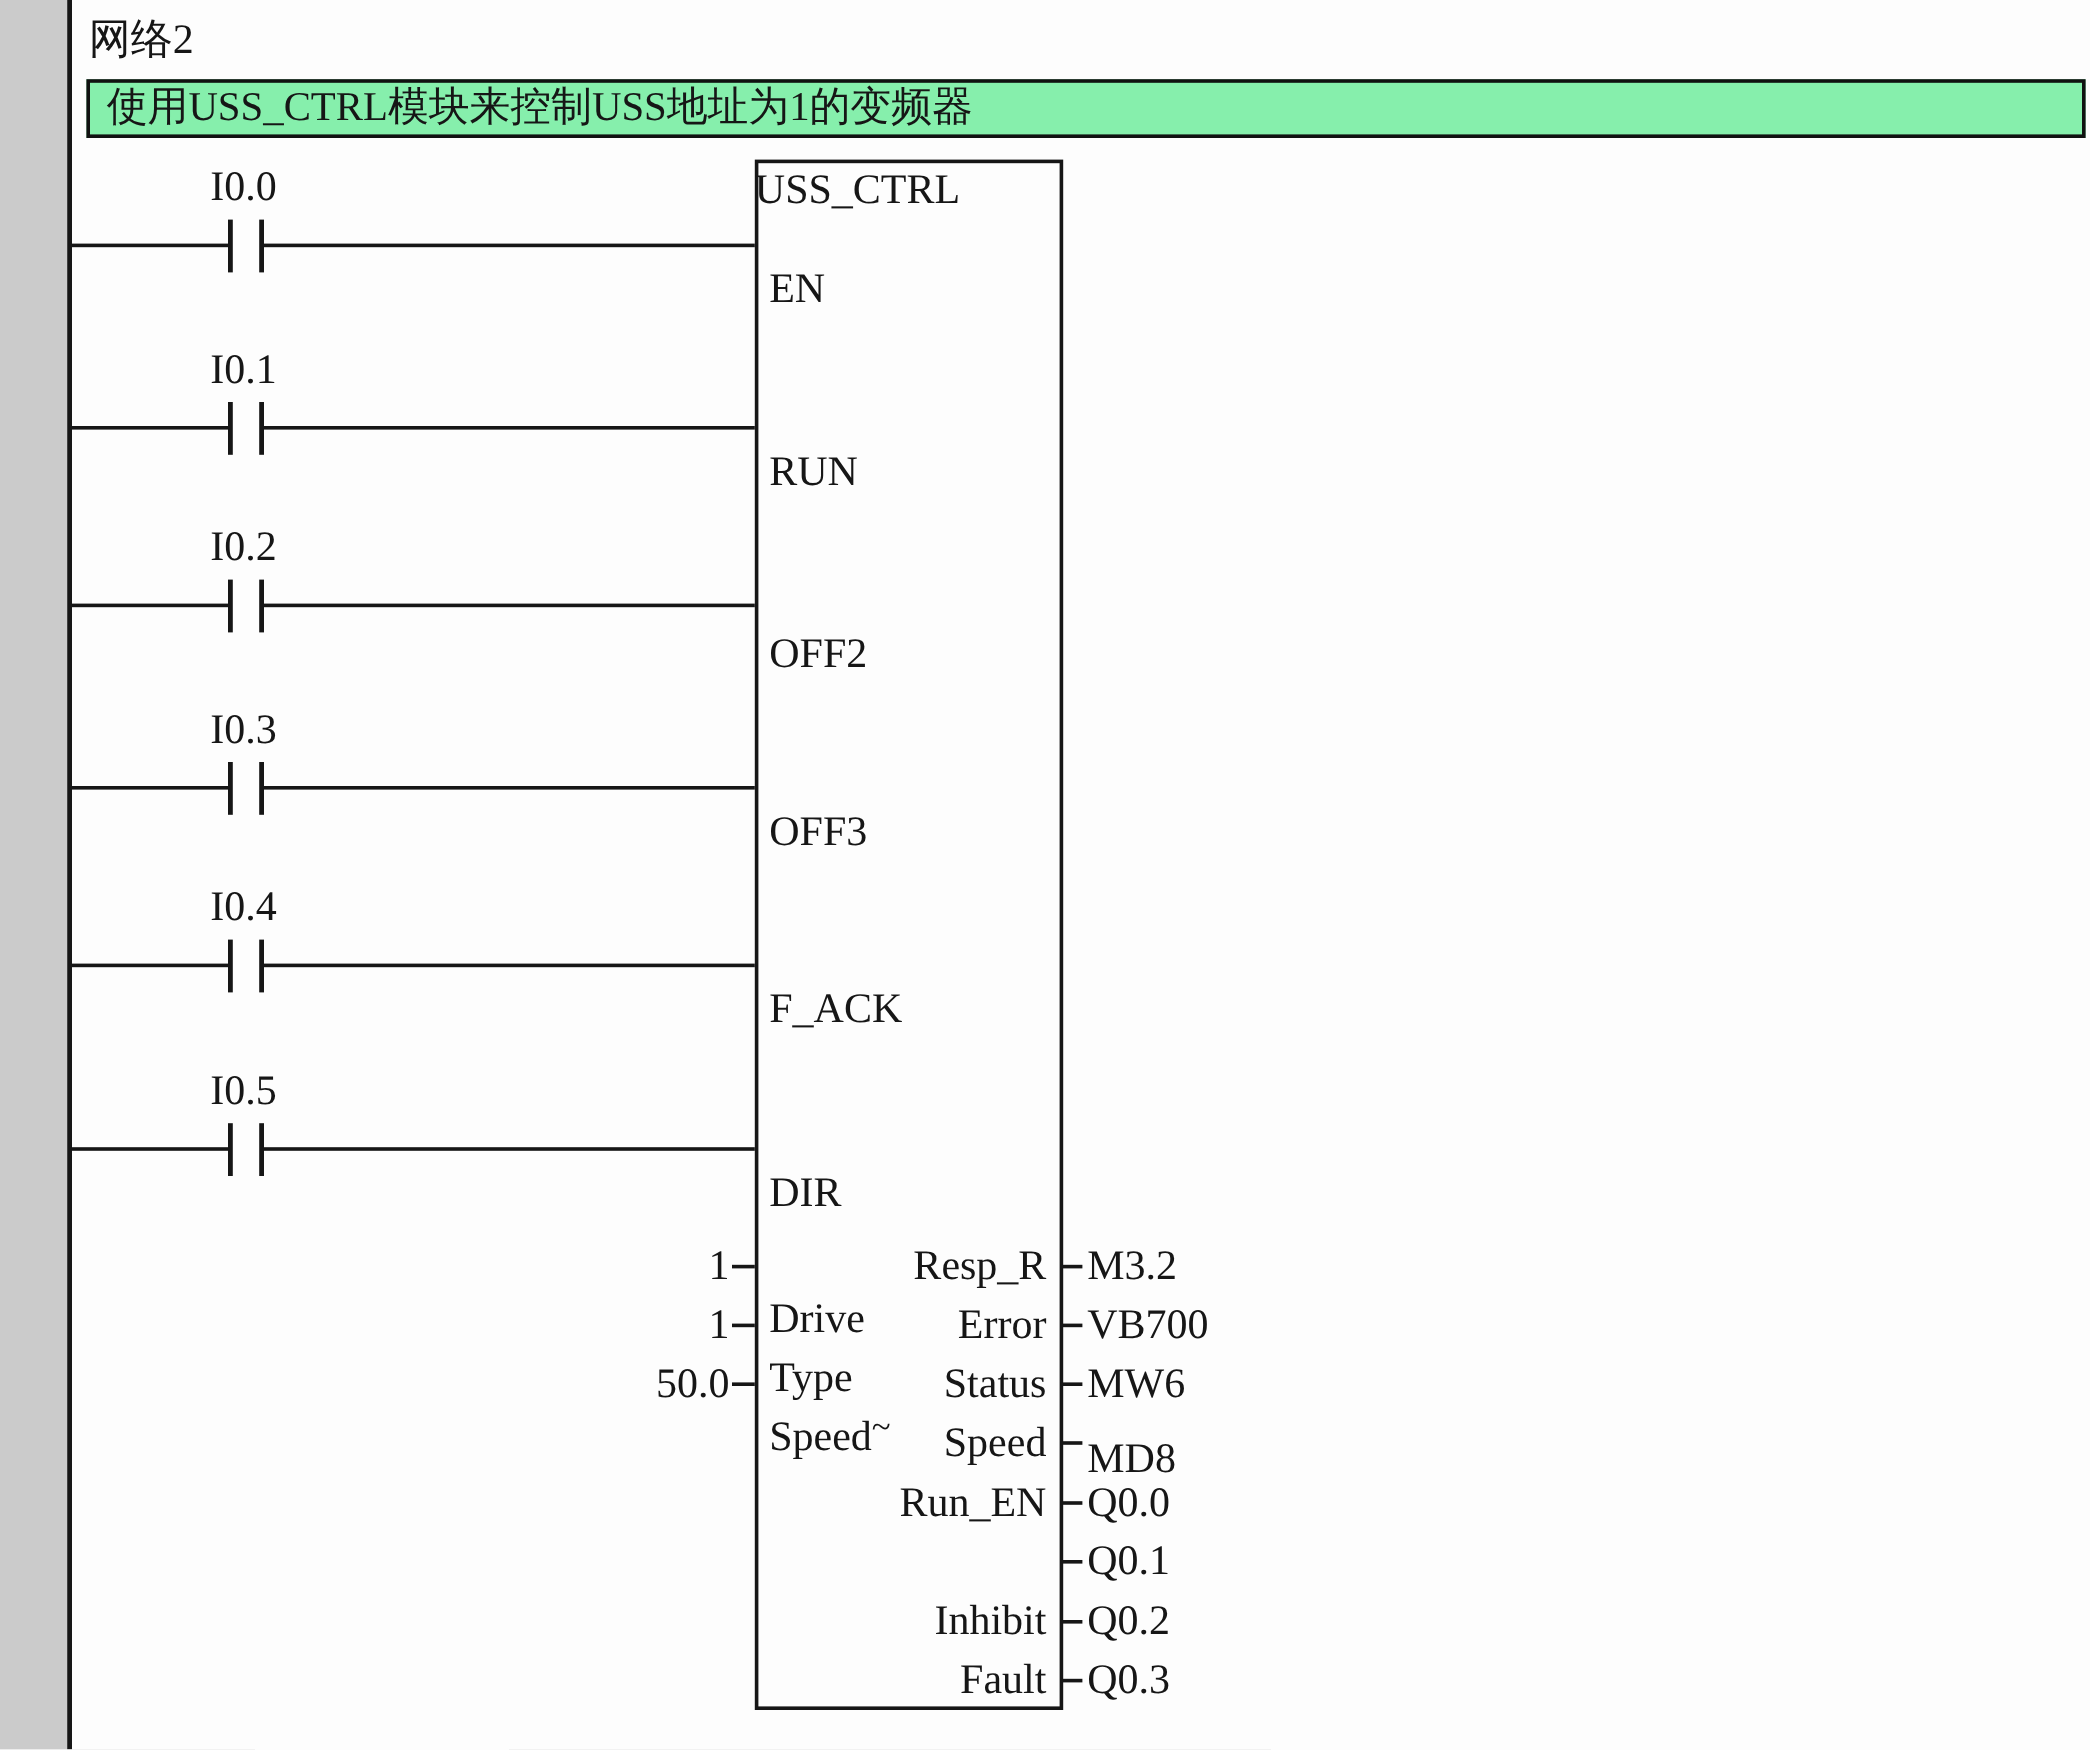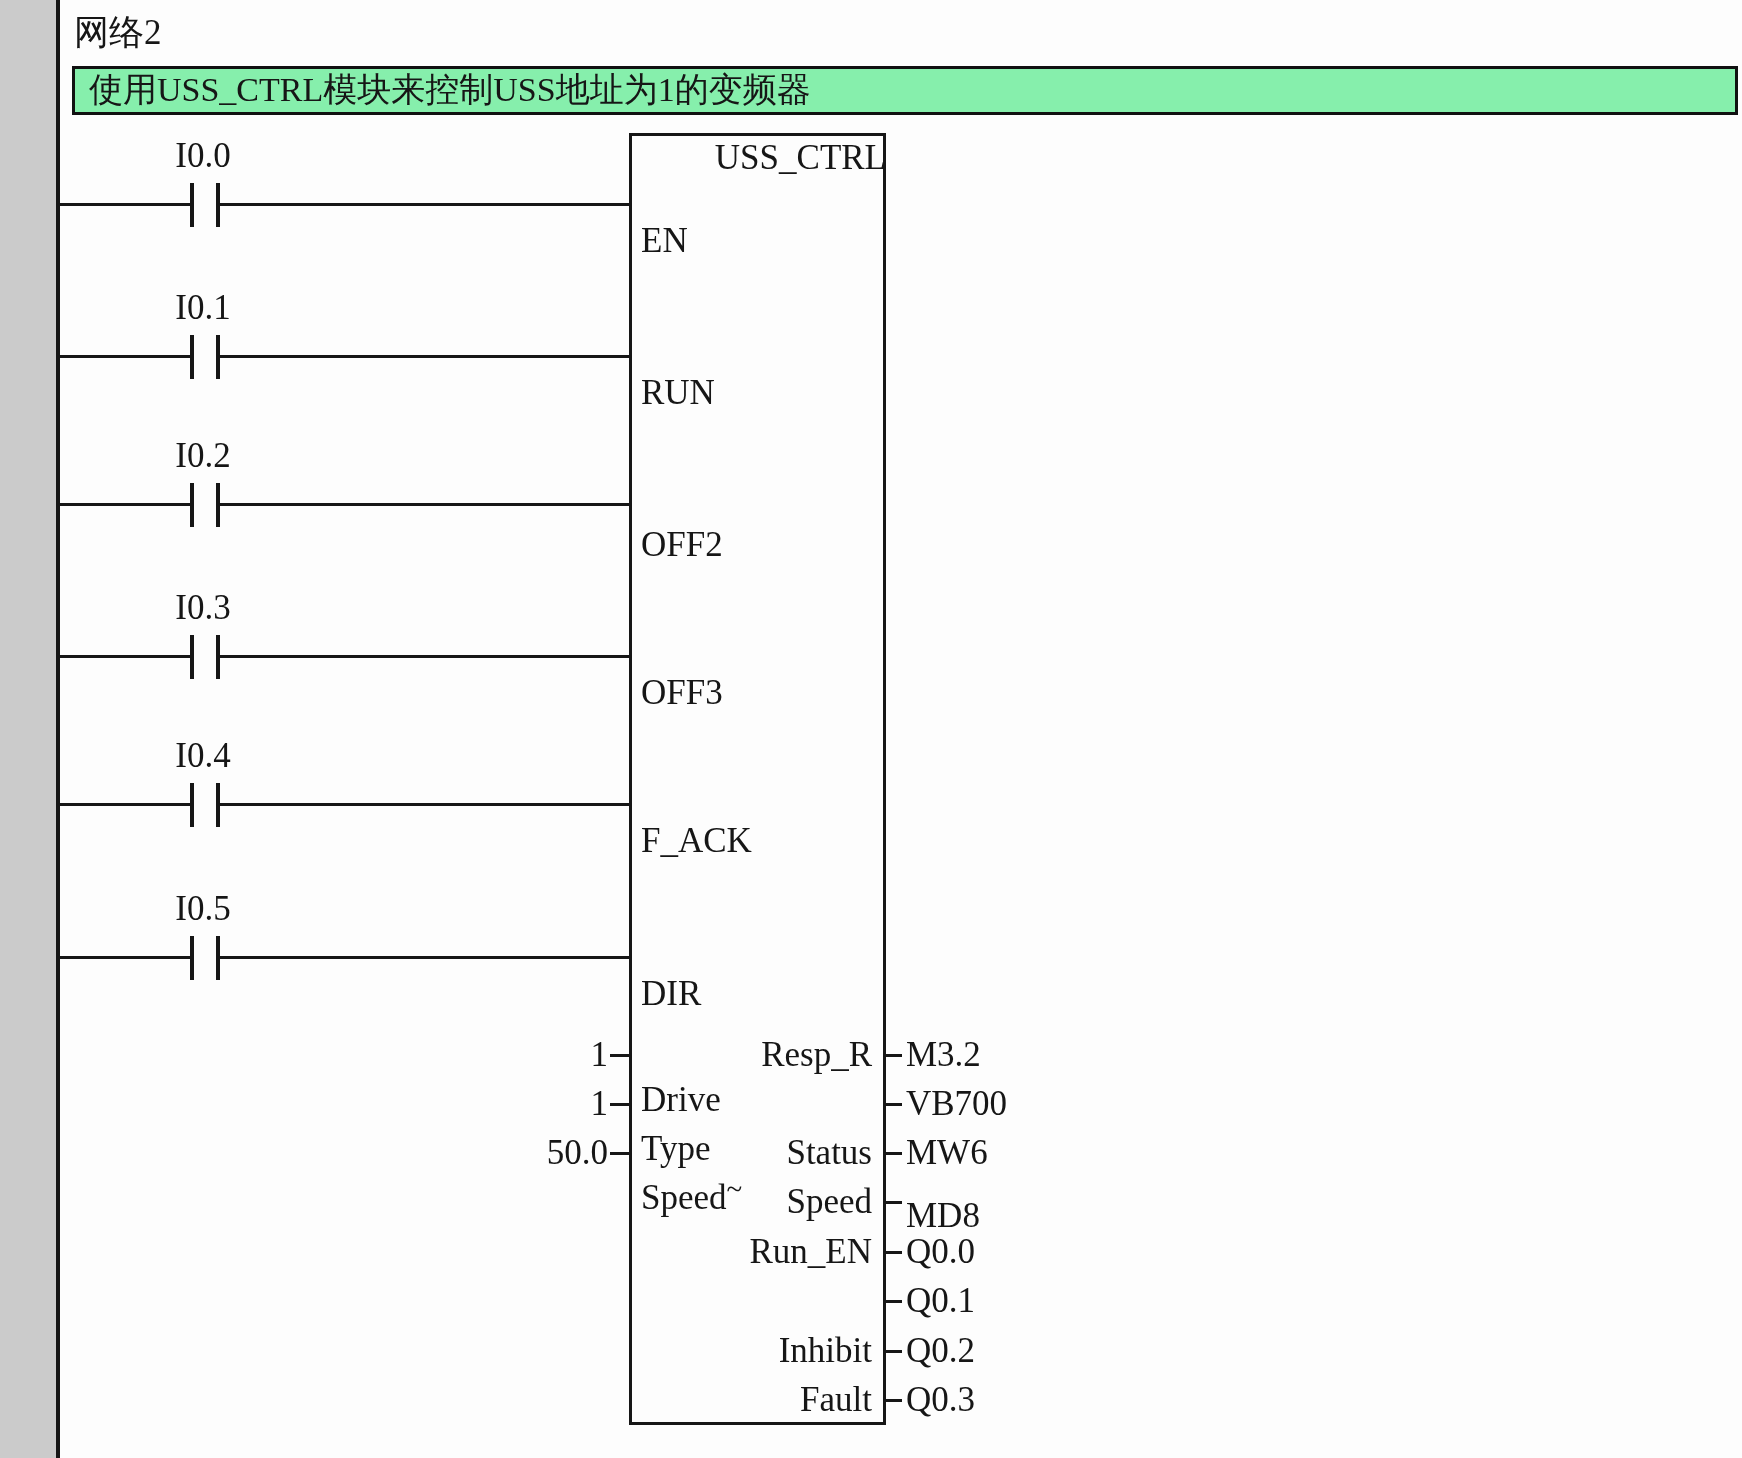--- a/index.html
+++ b/index.html
@@ -20,21 +20,21 @@
   #net-title{position:absolute;left:74px;top:12px;font-size:35px;line-height:42px;white-space:nowrap;}
   #net-comment{
     position:absolute;left:72px;top:66px;width:1666px;height:49px;box-sizing:border-box;
     background:#86efac;border:3px solid #111;font-size:34px;line-height:42px;
     padding-left:14px;white-space:nowrap;overflow:hidden;
   }
   #uss-block{
     position:absolute;left:629px;top:133px;width:257px;height:1292px;
     box-sizing:border-box;border:3px solid #161616;background:transparent;
   }
-  #uss-block-title{position:absolute;left:629px;top:138px;width:257px;text-align:right;font-size:35px;line-height:40px;white-space:nowrap;}
+  #uss-block-title{position:absolute;left:629px;top:138px;width:257px;text-align:left;font-size:35px;line-height:40px;white-space:nowrap;}
 </style>
 </head>
 <body>
 
 <div id="canvas">
 
   <div id="margin-band"></div>
   <div id="power-rail"></div>
 
   <div id="net-title">网络2</div>
@@ -94,20 +94,21 @@
   <div class="pin-name" style="left:641px;top:1083px"><span>Type</span><span class="psuf"></span></div>
 
   <div class="pval" style="left:420px;top:1132px">50.0</div>
   <div class="hline" style="left:610px;top:1152px;width:19px"></div>
   <div class="pin-name" style="left:641px;top:1132px"><span>Speed</span><span class="psuf">~</span></div>
 
   <div class="out-name" style="left:610px;top:1034px">Resp_R</div>
   <div class="hline" style="left:884px;top:1054px;width:18px"></div>
   <div class="lbl" style="left:906px;top:1034px">M3.2</div>
 
+  <div class="out-name" style="left:610px;top:1083px">Error</div>
   <div class="hline" style="left:884px;top:1103px;width:18px"></div>
   <div class="lbl" style="left:906px;top:1083px">VB700</div>
 
   <div class="out-name" style="left:610px;top:1132px">Status</div>
   <div class="hline" style="left:884px;top:1152px;width:18px"></div>
   <div class="lbl" style="left:906px;top:1132px">MW6</div>
 
   <div class="out-name" style="left:610px;top:1181px">Speed</div>
   <div class="hline" style="left:884px;top:1201px;width:18px"></div>
   <div class="lbl" style="left:906px;top:1195px">MD8</div>

